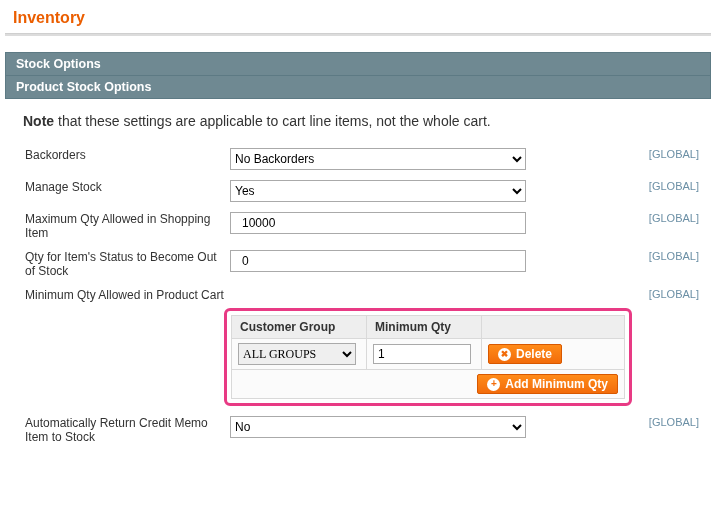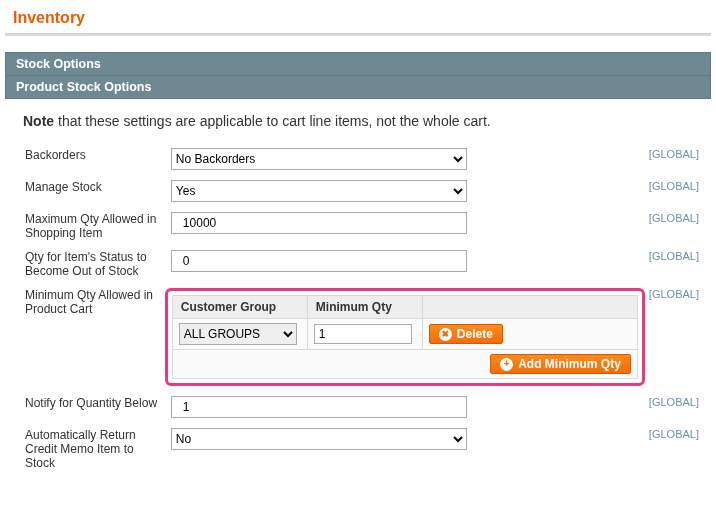--- a/index.html
+++ b/index.html
@@ -57,21 +57,22 @@
     padding: 1px 11px;
     background: #fff;
   }
   select.fld { padding: 1px 0; }
   
   .highlight-wrap {
     border: 3px solid #e83a84;
     border-radius: 6px;
     padding: 4px;
     margin-left: -6px;
-    width: 480px;
+    width: 408px;
+    margin-top: 20px;
   }
   .scope-outside {
     color: #6b8fa5;
     font-size: 11px;
     text-align: right;
     padding-right: 10px;
     padding-top: 12px;
   }
   table.grid {
     width: 100%;
@@ -88,21 +89,21 @@
     color: #333;
   }
   table.grid td {
     border: 1px solid #d9d9d9;
     padding: 4px 6px;
     background: #fbfbfb;
     vertical-align: middle;
   }
   table.grid td.footer { text-align: right; }
   .grid select {
-    width: 118px; height: 22px; border: 1px solid #aaa; font-size: 12px;
+    width: 118px; height: 22px; border: 1px solid #aaa; font-size: 12px; font-family: Liberation Serif, serif;
   }
   .grid input[type=text] {
     width: 98px; height: 20px; border: 1px solid #aaa; font-size: 12px; padding: 0 4px;
   }
   .btn {
     display: inline-flex;
     align-items: center;
     gap: 5px;
     background: linear-gradient(#ff8b19, #f26c0b);
     border: 1px solid #d85800;
@@ -220,27 +221,20 @@
                 </button>
               </td>
             </tr>
           </tbody>
               </table>
         </div>
       </td>
       <td class="scope-outside">[GLOBAL]</td>
     </tr>
 
-    <tr>
-      <td class="label-col">Notify for Quantity Below</td>
-      <td class="field-col">
-        <input class="fld" type="text" value="1" style="">
-      </td>
-      <td class="scope-col">[GLOBAL]</td>
-    </tr>
 
 
     <tr>
       <td class="label-col">Automatically Return Credit Memo Item to Stock</td>
       <td class="field-col">
         <select class="fld">
           <option>No</option>
         </select>
       </td>
       <td class="scope-col">[GLOBAL]</td>

